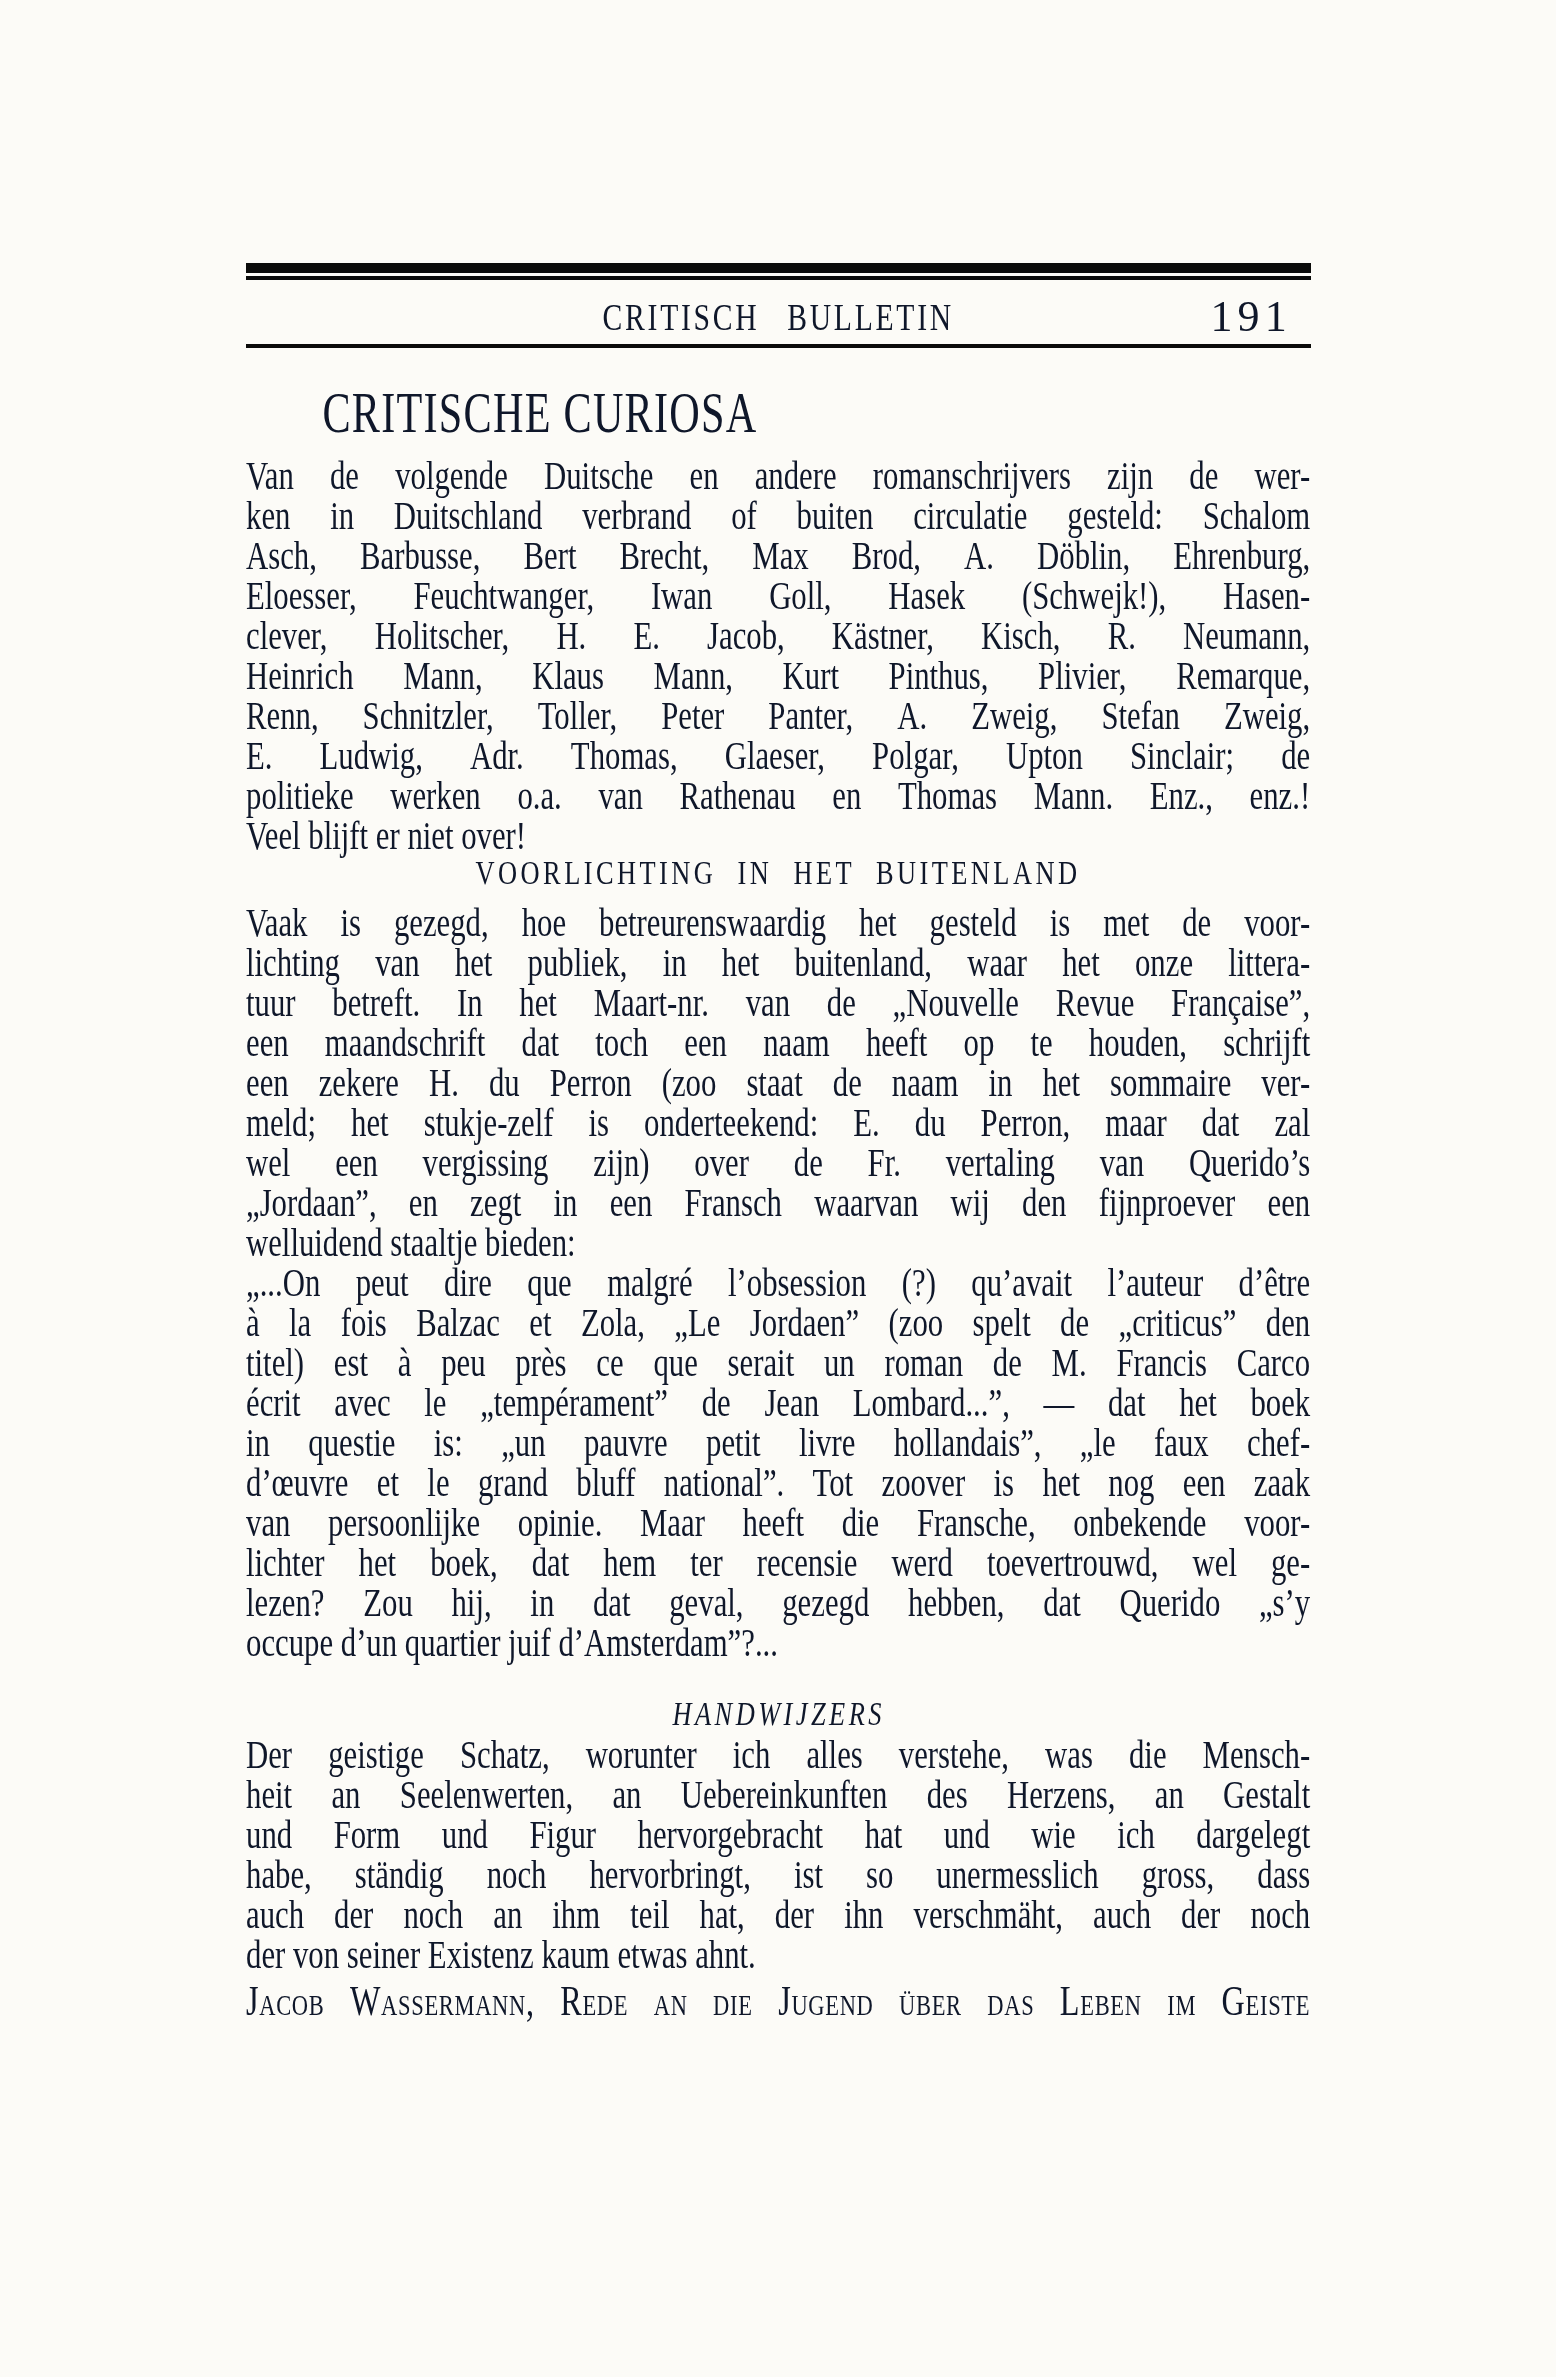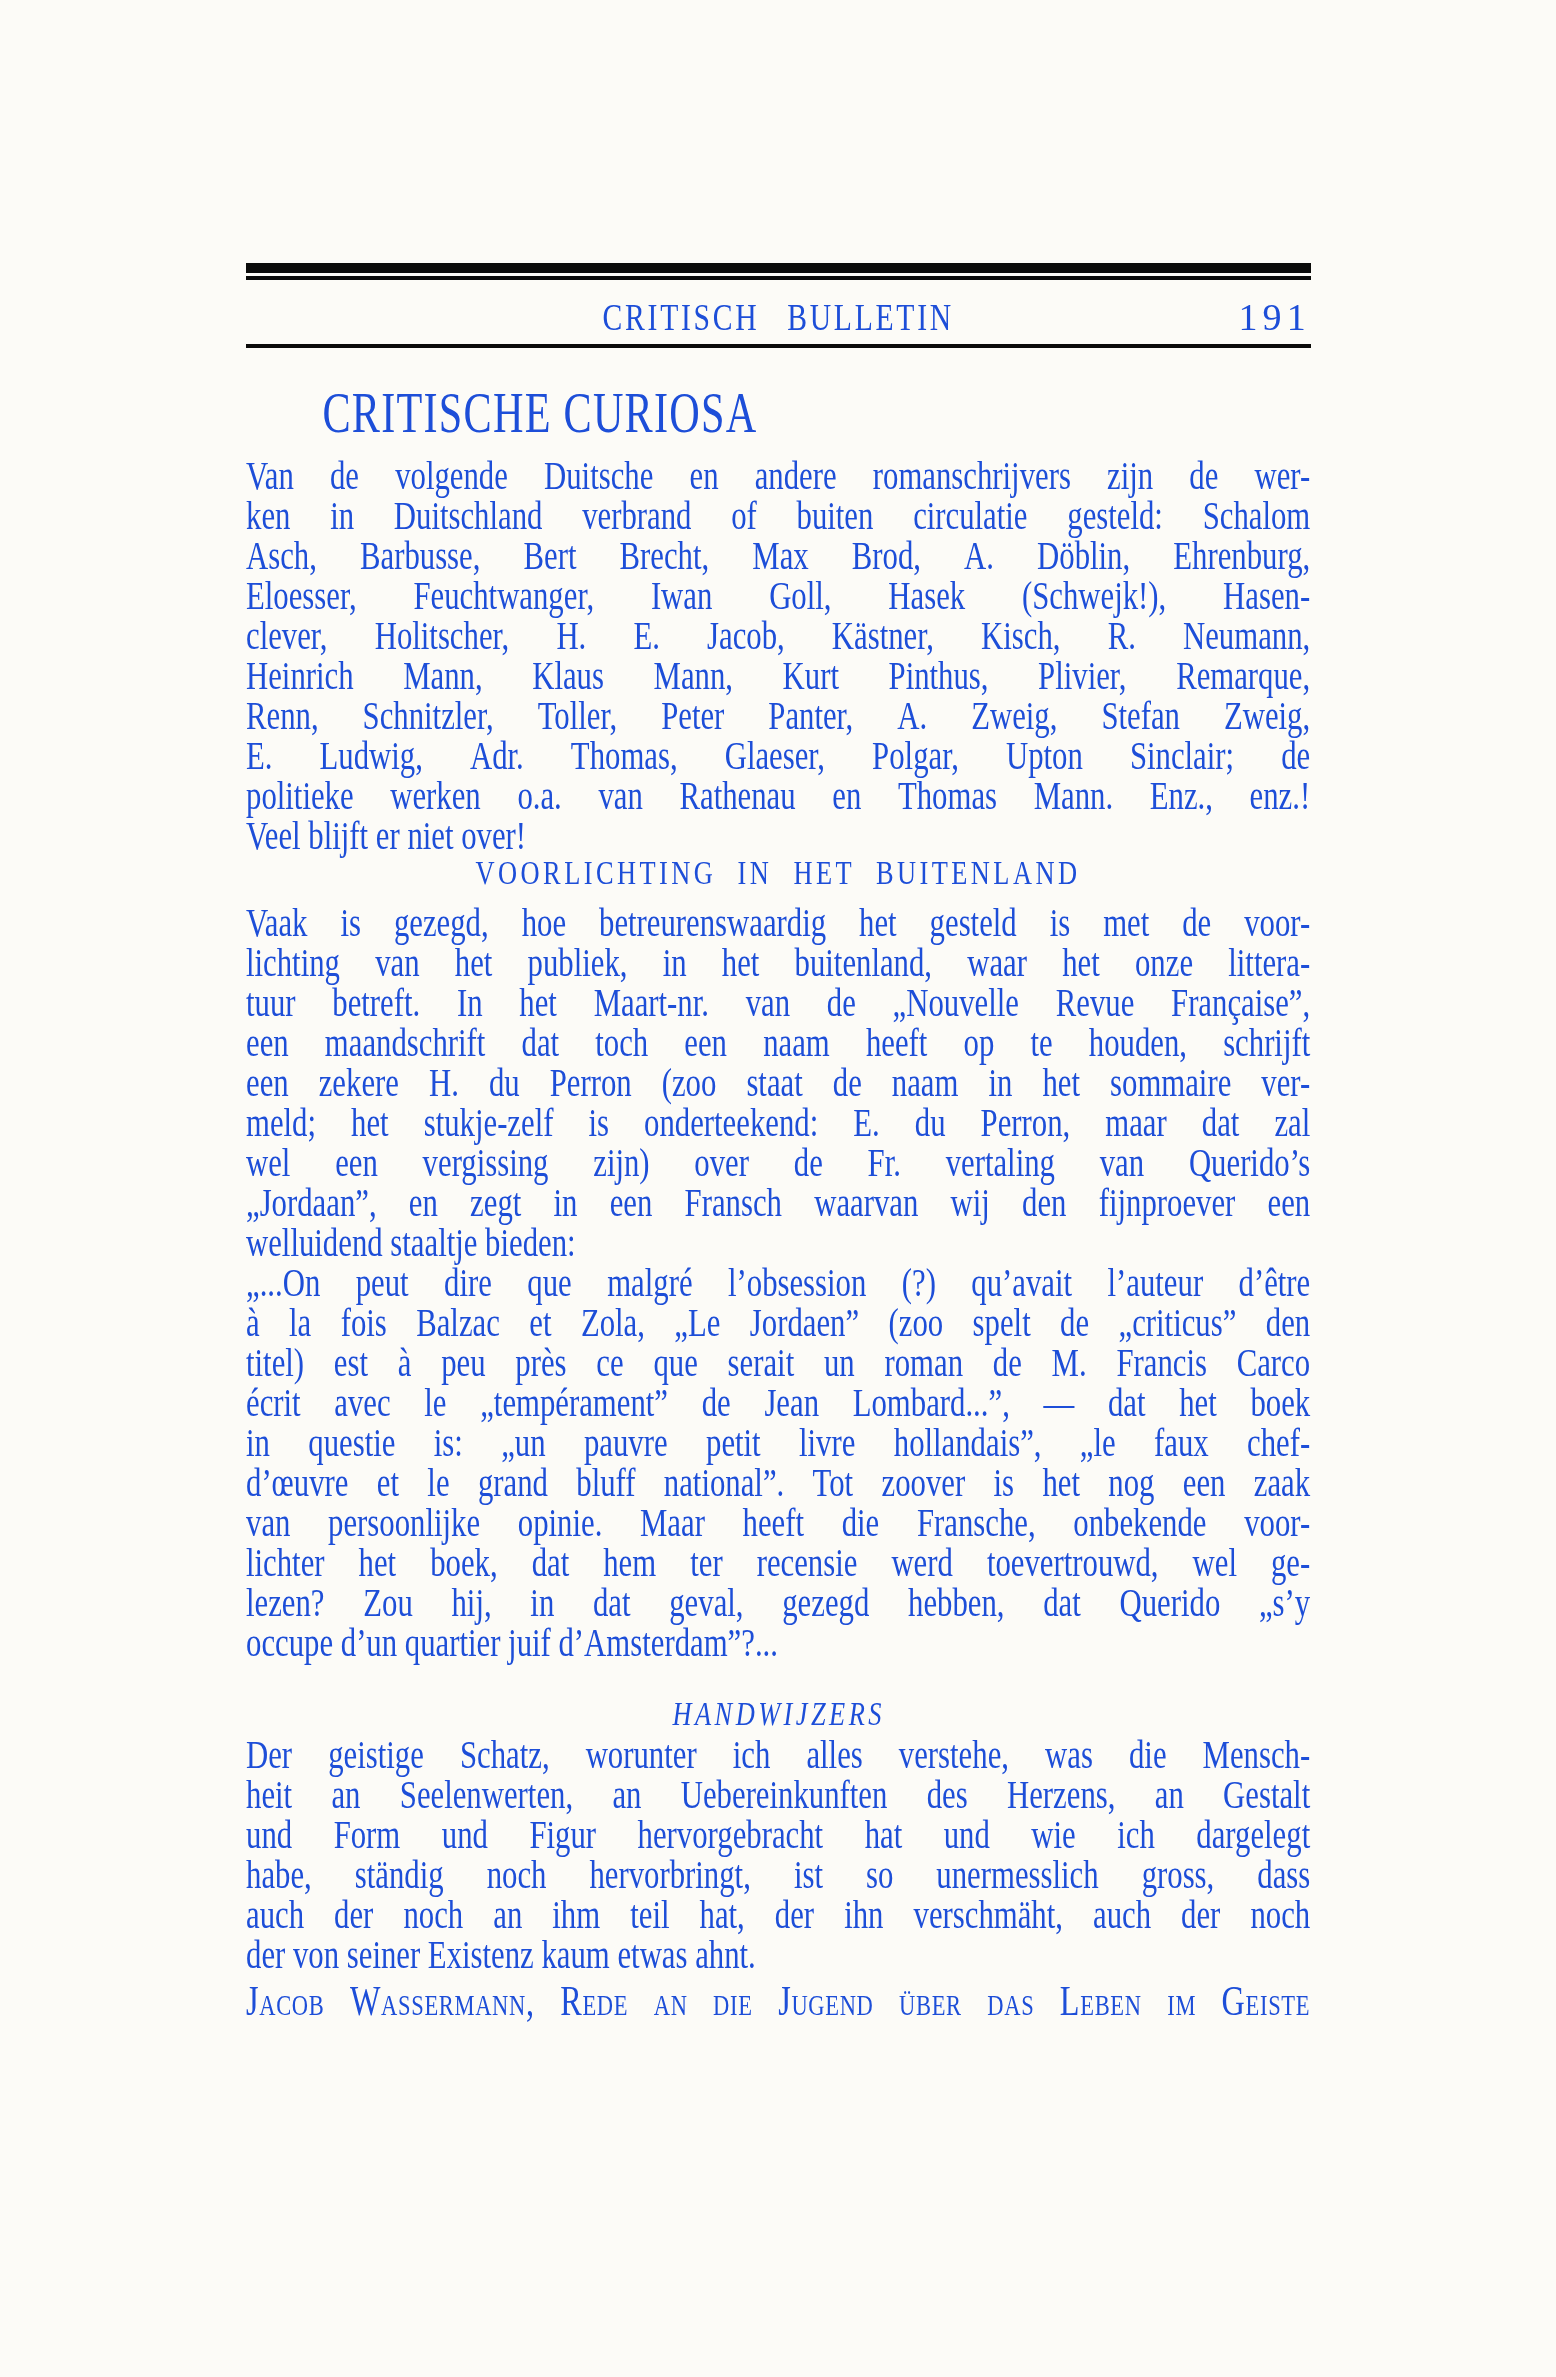--- a/index.html
+++ b/index.html
@@ -1,39 +1,39 @@
 <!DOCTYPE html>
 <html style="font-size:14px"><head>
 <meta charset="utf-8">
 <style>
   html,body{margin:0;padding:0;background:#e8e6e0;}
   .page{
     position:relative;
     width:1556px;height:2377px;
     background:#fcfbf7;
-    color:#1d4ed8;
+    color:#0f172a;
     font-family:"Liberation Serif","DejaVu Serif",serif;
     overflow:hidden;
     margin:0 auto;
   }
   .textblock{position:absolute;left:246px;top:0;width:1065px;}
 
   .rule-thick{margin-top:263px;height:9.6px;background:#0b0b0a;}
   .rule-thin{margin-top:3.5px;height:3.5px;background:#0b0b0a;}
   .rule-mid{margin-top:7px;height:4.3px;background:#0b0b0a;}
 
   .masthead{position:relative;margin-top:17.4px;height:40px;text-align:center;}
   .journal{
     display:inline-block;font-size:38px;line-height:40px;
     letter-spacing:3.5px;word-spacing:22.6px;
     transform:scaleX(0.78);transform-origin:50% 50%;
   }
   .pageno{
-    position:absolute;right:0;top:0.9px;
-    font-size:38px;line-height:38px;letter-spacing:5.2px;
+    position:absolute;right:19px;top:0.9px;
+    font-size:44px;line-height:38px;letter-spacing:5.2px;
     font-feature-settings:"onum" 1;
   }
 
   .title-wrap{margin-top:33px;height:63px;text-align:left;}
   .title{
     display:inline-block;font-size:57px;line-height:63px;letter-spacing:1.7px;
     transform:scaleX(0.74);transform-origin:50% 50%;
   }
 
   .heading-wrap{height:36px;line-height:36px;text-align:center;}

